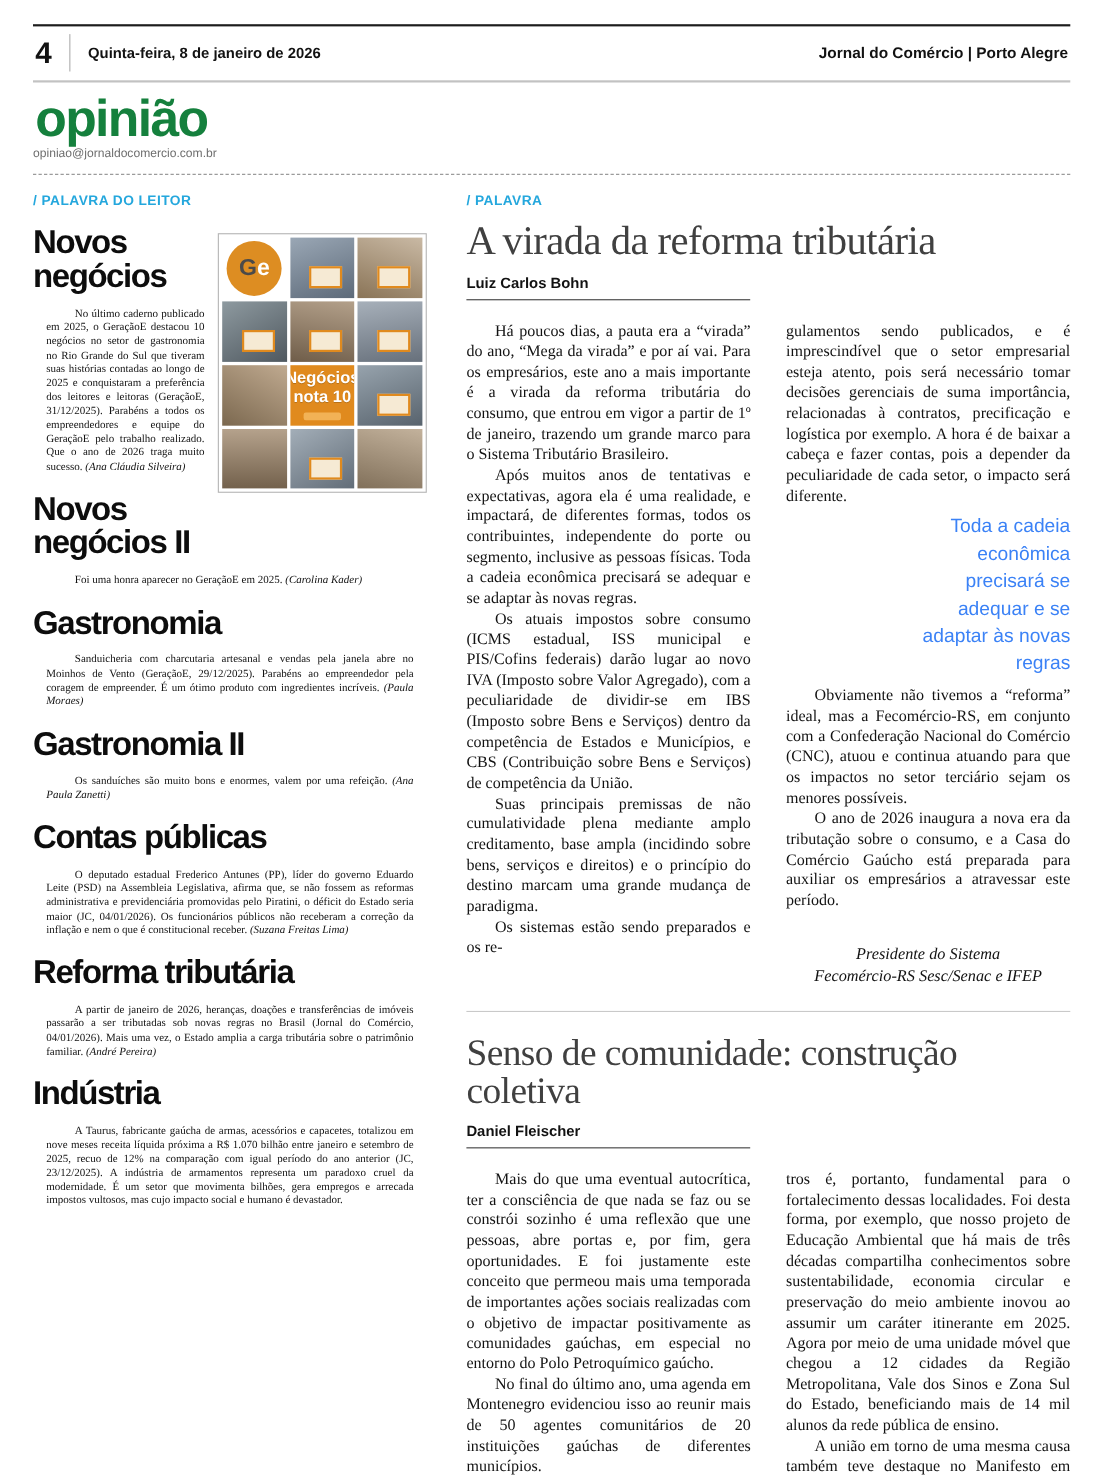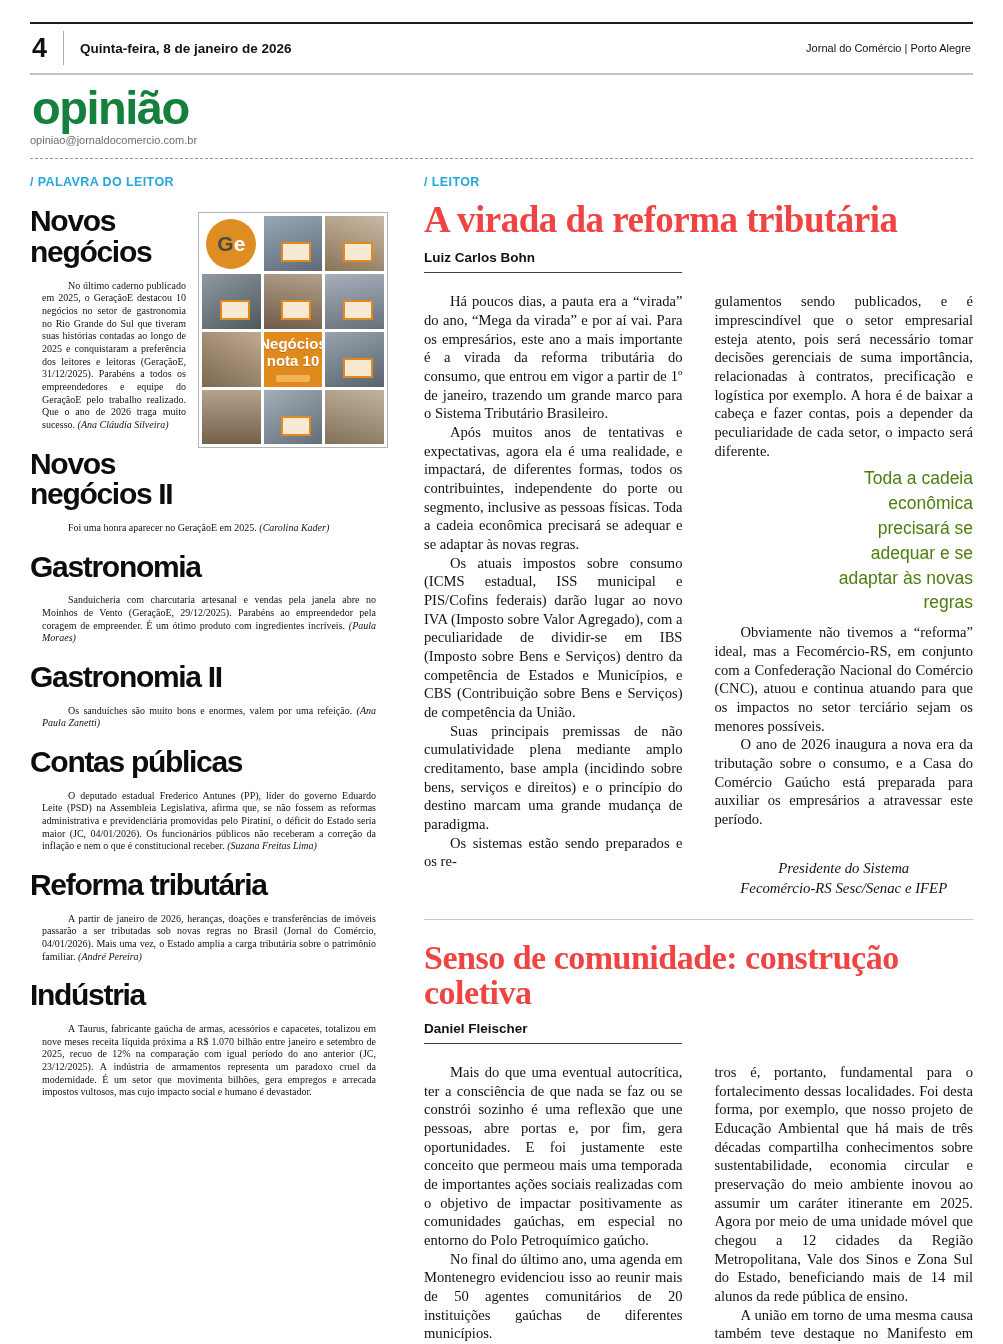--- a/index.html
+++ b/index.html
@@ -7,21 +7,21 @@
     width:1003px;height:1344px;overflow:hidden;background:#fff;color:#121212;
     font-family:"Liberation Serif", serif;position:relative;
   }
   .page{padding:0 30px;}
   
   .top-rule{border-top:2px solid #1d1d1d;margin-top:22px;}
   .masthead{display:flex;align-items:center;padding:7px 2px 8px 2px;}
   .pagenum{font-family:"Liberation Sans",sans-serif;font-weight:700;font-size:27px;line-height:1;}
   .vsep{width:1px;height:34px;background:#adadad;margin:0 16px;}
   .m-date{font-family:"Liberation Sans",sans-serif;font-weight:700;font-size:13.5px;}
-  .m-edition{font-family:"Liberation Sans",sans-serif;font-weight:400;font-size:11px;margin-left:auto;}
+  .m-edition{font-family:"Liberation Sans",sans-serif;font-weight:700;font-size:14px;margin-left:auto;}
   .mid-rule{border-top:2px solid #c2c2c2;}
   .section-logo{font-family:"Liberation Sans",sans-serif;font-weight:800;font-size:47px;
     color:#15803d;letter-spacing:-1.5px;margin:8px 0 0 2px;line-height:1.05;}
   .section-mail{font-family:"Liberation Sans",sans-serif;font-size:11px;color:#6e6e6e;
     text-align:left;margin-top:2px;}
   .dash-rule{border-top:1px dashed #9b9b9b;margin-top:12px;}
   
   .main{display:flex;gap:36px;margin-top:16px;}
   .col-left{width:358px;flex:none;}
   .col-right{flex:1;min-width:0;}
@@ -53,30 +53,30 @@
     align-items:center;justify-content:center;font-family:"Liberation Sans",sans-serif;
     font-weight:800;font-size:21px;line-height:1;}
   .ge-circle .g{color:#4a4a4a;}
   .ge-circle .e{color:#fff;}
   .tile.promo{background:#e08a1e;display:flex;flex-direction:column;align-items:center;
     justify-content:center;gap:1px;padding:3px;text-align:center;}
   .promo-line1,.promo-line2{font-family:"Liberation Sans",sans-serif;font-weight:800;
     color:#fff;font-size:15px;line-height:1.05;text-shadow:0 1px 0 rgba(0,0,0,.18);}
   .promo-btn{margin-top:6px;width:34px;height:7px;background:#f2b256;border-radius:2px;}
   
-  .art-title{font-family:"Liberation Serif",serif;font-weight:700;font-size:37px;
-    letter-spacing:-.5px;line-height:1.05;margin:12px 0 10px;color:#ef4444;}
+  .art-title{font-family:"Liberation Serif",serif;font-weight:400;font-size:37px;
+    letter-spacing:-.5px;line-height:1.05;margin:12px 0 10px;color:#404040;}
   .art-title.t2{font-size:34px;}
   .byline{font-family:Liberation Sans, sans-serif;font-weight:700;font-size:13.5px;
     padding-bottom:7px;border-bottom:1.5px solid #3d3d3d;width:258px;margin-bottom:12px;}
   .cols{display:flex;gap:32px;margin-top:19px;}
   .cols .col{flex:1;min-width:0;}
   .art p{font-size:14.6px;line-height:1.28;text-align:justify;text-indent:26px;margin:0;}
   .art p.noind{text-indent:0;}
-  .pullquote{font-family:"Liberation Sans",sans-serif;color:#4d7c0f;font-size:17.5px;
+  .pullquote{font-family:"Liberation Sans",sans-serif;color:#3b82f6;font-size:17.5px;
     line-height:1.42;}
   .pq-right{float:right;width:152px;text-align:right;margin:6px 0 8px 12px;}
   .pq-left{float:left;width:152px;text-align:left;margin:6px 12px 8px 0;}
   .sig{font-style:italic;text-align:right;font-size:14.8px;line-height:1.35;margin-top:30px;}
   .sig span{display:block;text-align:center;}
   .article2{border-top:1px solid #c9c9c9;margin-top:20px;padding-top:8px;}
 </style>
 </head>
 <body>
 
@@ -157,21 +157,21 @@
       </div>
 
       <div class="letter">
         <h2>Indústria</h2>
         <p><span>A Taurus, fabricante gaúcha de armas, acessórios e capacetes, totalizou em nove meses receita líquida próxima a R$ 1.070 bilhão entre janeiro e setembro de 2025, recuo de 12% na comparação com igual período do ano anterior (JC, 23/12/2025). A indústria de armamentos representa um paradoxo cruel da modernidade. É um setor que movimenta bilhões, gera empregos e arrecada impostos vultosos, mas cujo impacto social e humano é devastador.</span> </p>
       </div>
 
     </div>
 
     <div class="col-right">
-      <div class="kicker">/ LEITOR</div>
+      <div class="kicker">/ PALAVRA</div>
 
       <div class="art">
         <div class="art-title">A virada da reforma tributária</div>
         <div class="byline">Luiz Carlos Bohn</div>
         <div class="cols">
           <div class="col">
             <p>Há poucos dias, a pauta era a “virada” do ano, “Mega da virada” e por aí vai. Para os empresários, este ano a mais importante é a virada da reforma tributária do consumo, que entrou em vigor a partir de 1º de janeiro, trazendo um grande marco para o Sistema Tributário Brasileiro.</p>
             <p>Após muitos anos de tentativas e expectativas, agora ela é uma realidade, e impactará, de diferentes formas, todos os contribuintes, independente do porte ou segmento, inclusive as pessoas físicas. Toda a cadeia econômica precisará se adequar e se adaptar às novas regras.</p>
             <p>Os atuais impostos sobre consumo (ICMS estadual, ISS municipal e PIS/Cofins federais) darão lugar ao novo IVA (Imposto sobre Valor Agregado), com a peculiaridade de dividir-se em IBS (Imposto sobre Bens e Serviços) dentro da competência de Estados e Municípios, e CBS (Contribuição sobre Bens e Serviços) de competência da União.</p>
             <p>Suas principais premissas de não cumulatividade plena mediante amplo creditamento, base ampla (incidindo sobre bens, serviços e direitos) e o princípio do destino marcam uma grande mudança de paradigma.</p>

